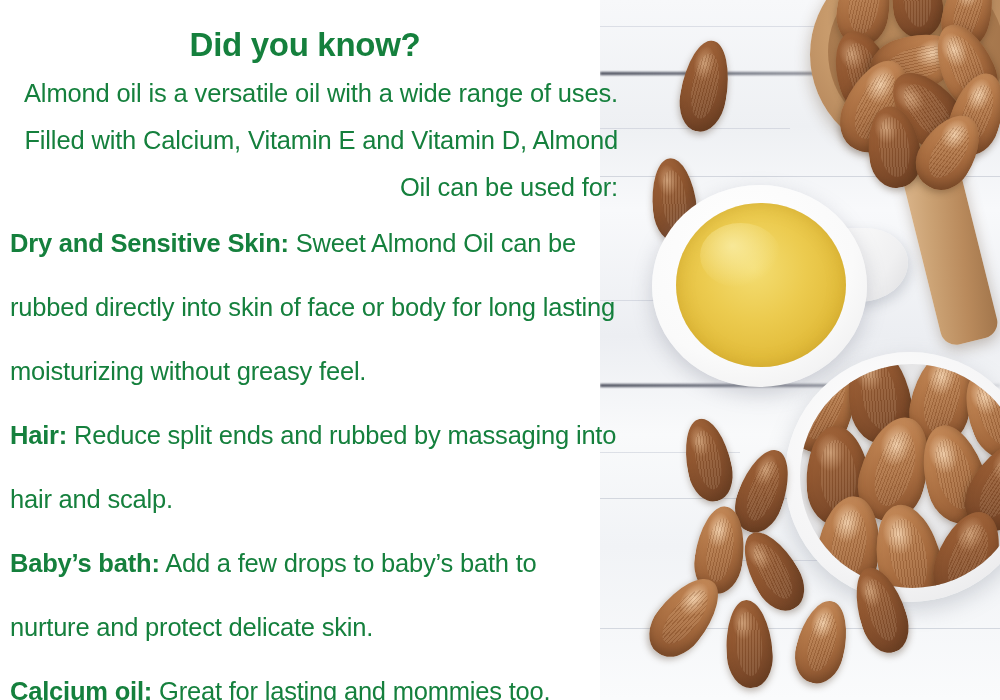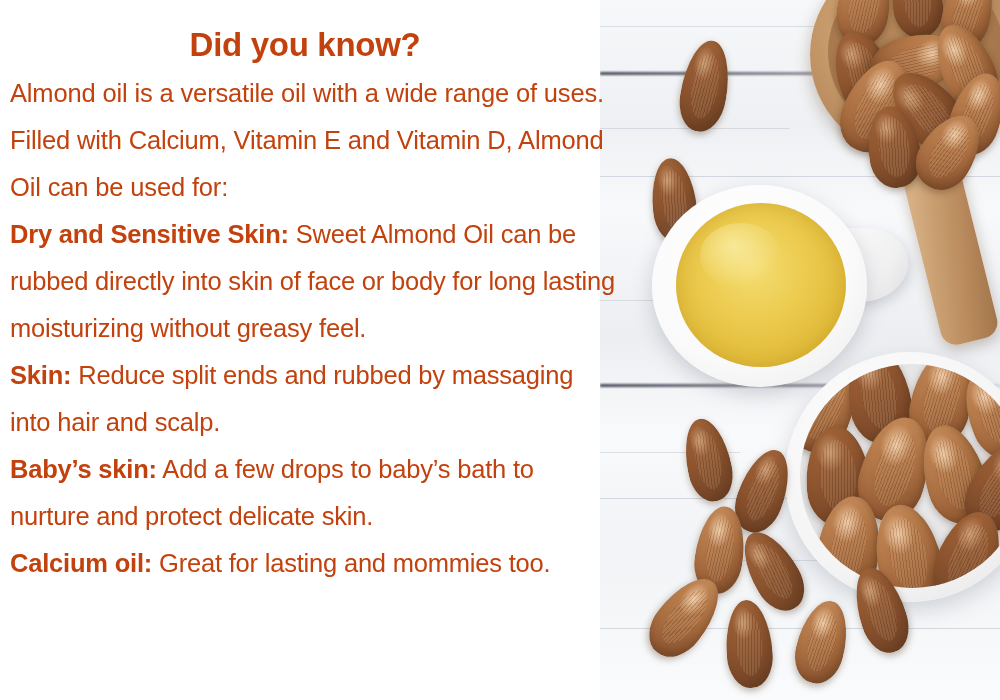--- a/index.html
+++ b/index.html
@@ -115,33 +115,33 @@
   #bowl-inner{
     position:absolute; left:200px; top:364px; width:224px; height:224px;
     border-radius:50%; overflow:hidden;
     background:radial-gradient(circle at 45% 40%,#efeff0,#dcdcde);
   }
 
   
   #text-panel{
     position:absolute; left:0; top:0; width:630px; height:661px;
     padding:24px 12px 0 10px;
-    color:#c2410c;
+    color:#15803d;
   }
   #title{
     text-align:center; font-weight:bold; font-size:33px; letter-spacing:-.3px;
     margin:2px 0 6px 0; padding-right:18px;
   }
   .para{
     font-size:25.5px; line-height:47px; letter-spacing:-.15px;
     white-space:pre-line;
   }
   .para.center{ text-align:center; }
-  #intro{ text-align:left; }
-  .section{ font-size:25.5px; line-height:47px; letter-spacing:-.2px; }
+  #intro{ text-align:right; }
+  .section{ font-size:25.5px; line-height:64px; letter-spacing:-.2px; }
 </style>
 </head>
 <body>
 
 <div id="photo">
 
   <div class="plank-line" style="top:72px;"></div>
   <div class="plank-line" style="top:384px;"></div>
   <div class="plank-soft" style="top:176px;"></div>
   <div class="plank-soft" style="top:498px;"></div>
@@ -202,21 +202,21 @@
 </div>
 
 <div id="text-panel">
   <div id="title">Did you know?</div>
   <div id="intro" class="para center">Almond oil is a versatile oil with a wide range of uses. Filled with Calcium, Vitamin E and Vitamin D, Almond Oil can be used for:</div>
 
   <div class="section">
     <b>Dry and Sensitive Skin:</b><span> Sweet Almond Oil can be rubbed directly into skin of face or body for long lasting moisturizing without greasy feel.</span>
   </div>
   <div class="section">
-    <b>Skin:</b><span> Reduce split ends and rubbed by massaging into hair and scalp.</span>
-  </div>
-  <div class="section">
-    <b>Baby’s skin:</b><span> Add a few drops to baby’s bath to nurture and protect delicate skin.</span>
+    <b>Hair:</b><span> Reduce split ends and rubbed by massaging into hair and scalp.</span>
+  </div>
+  <div class="section">
+    <b>Baby’s bath:</b><span> Add a few drops to baby’s bath to nurture and protect delicate skin.</span>
   </div>
   <div class="section">
     <b>Calcium oil:</b><span> Great for lasting and mommies too.</span>
   </div>
 </div>
 
 </body></html>

